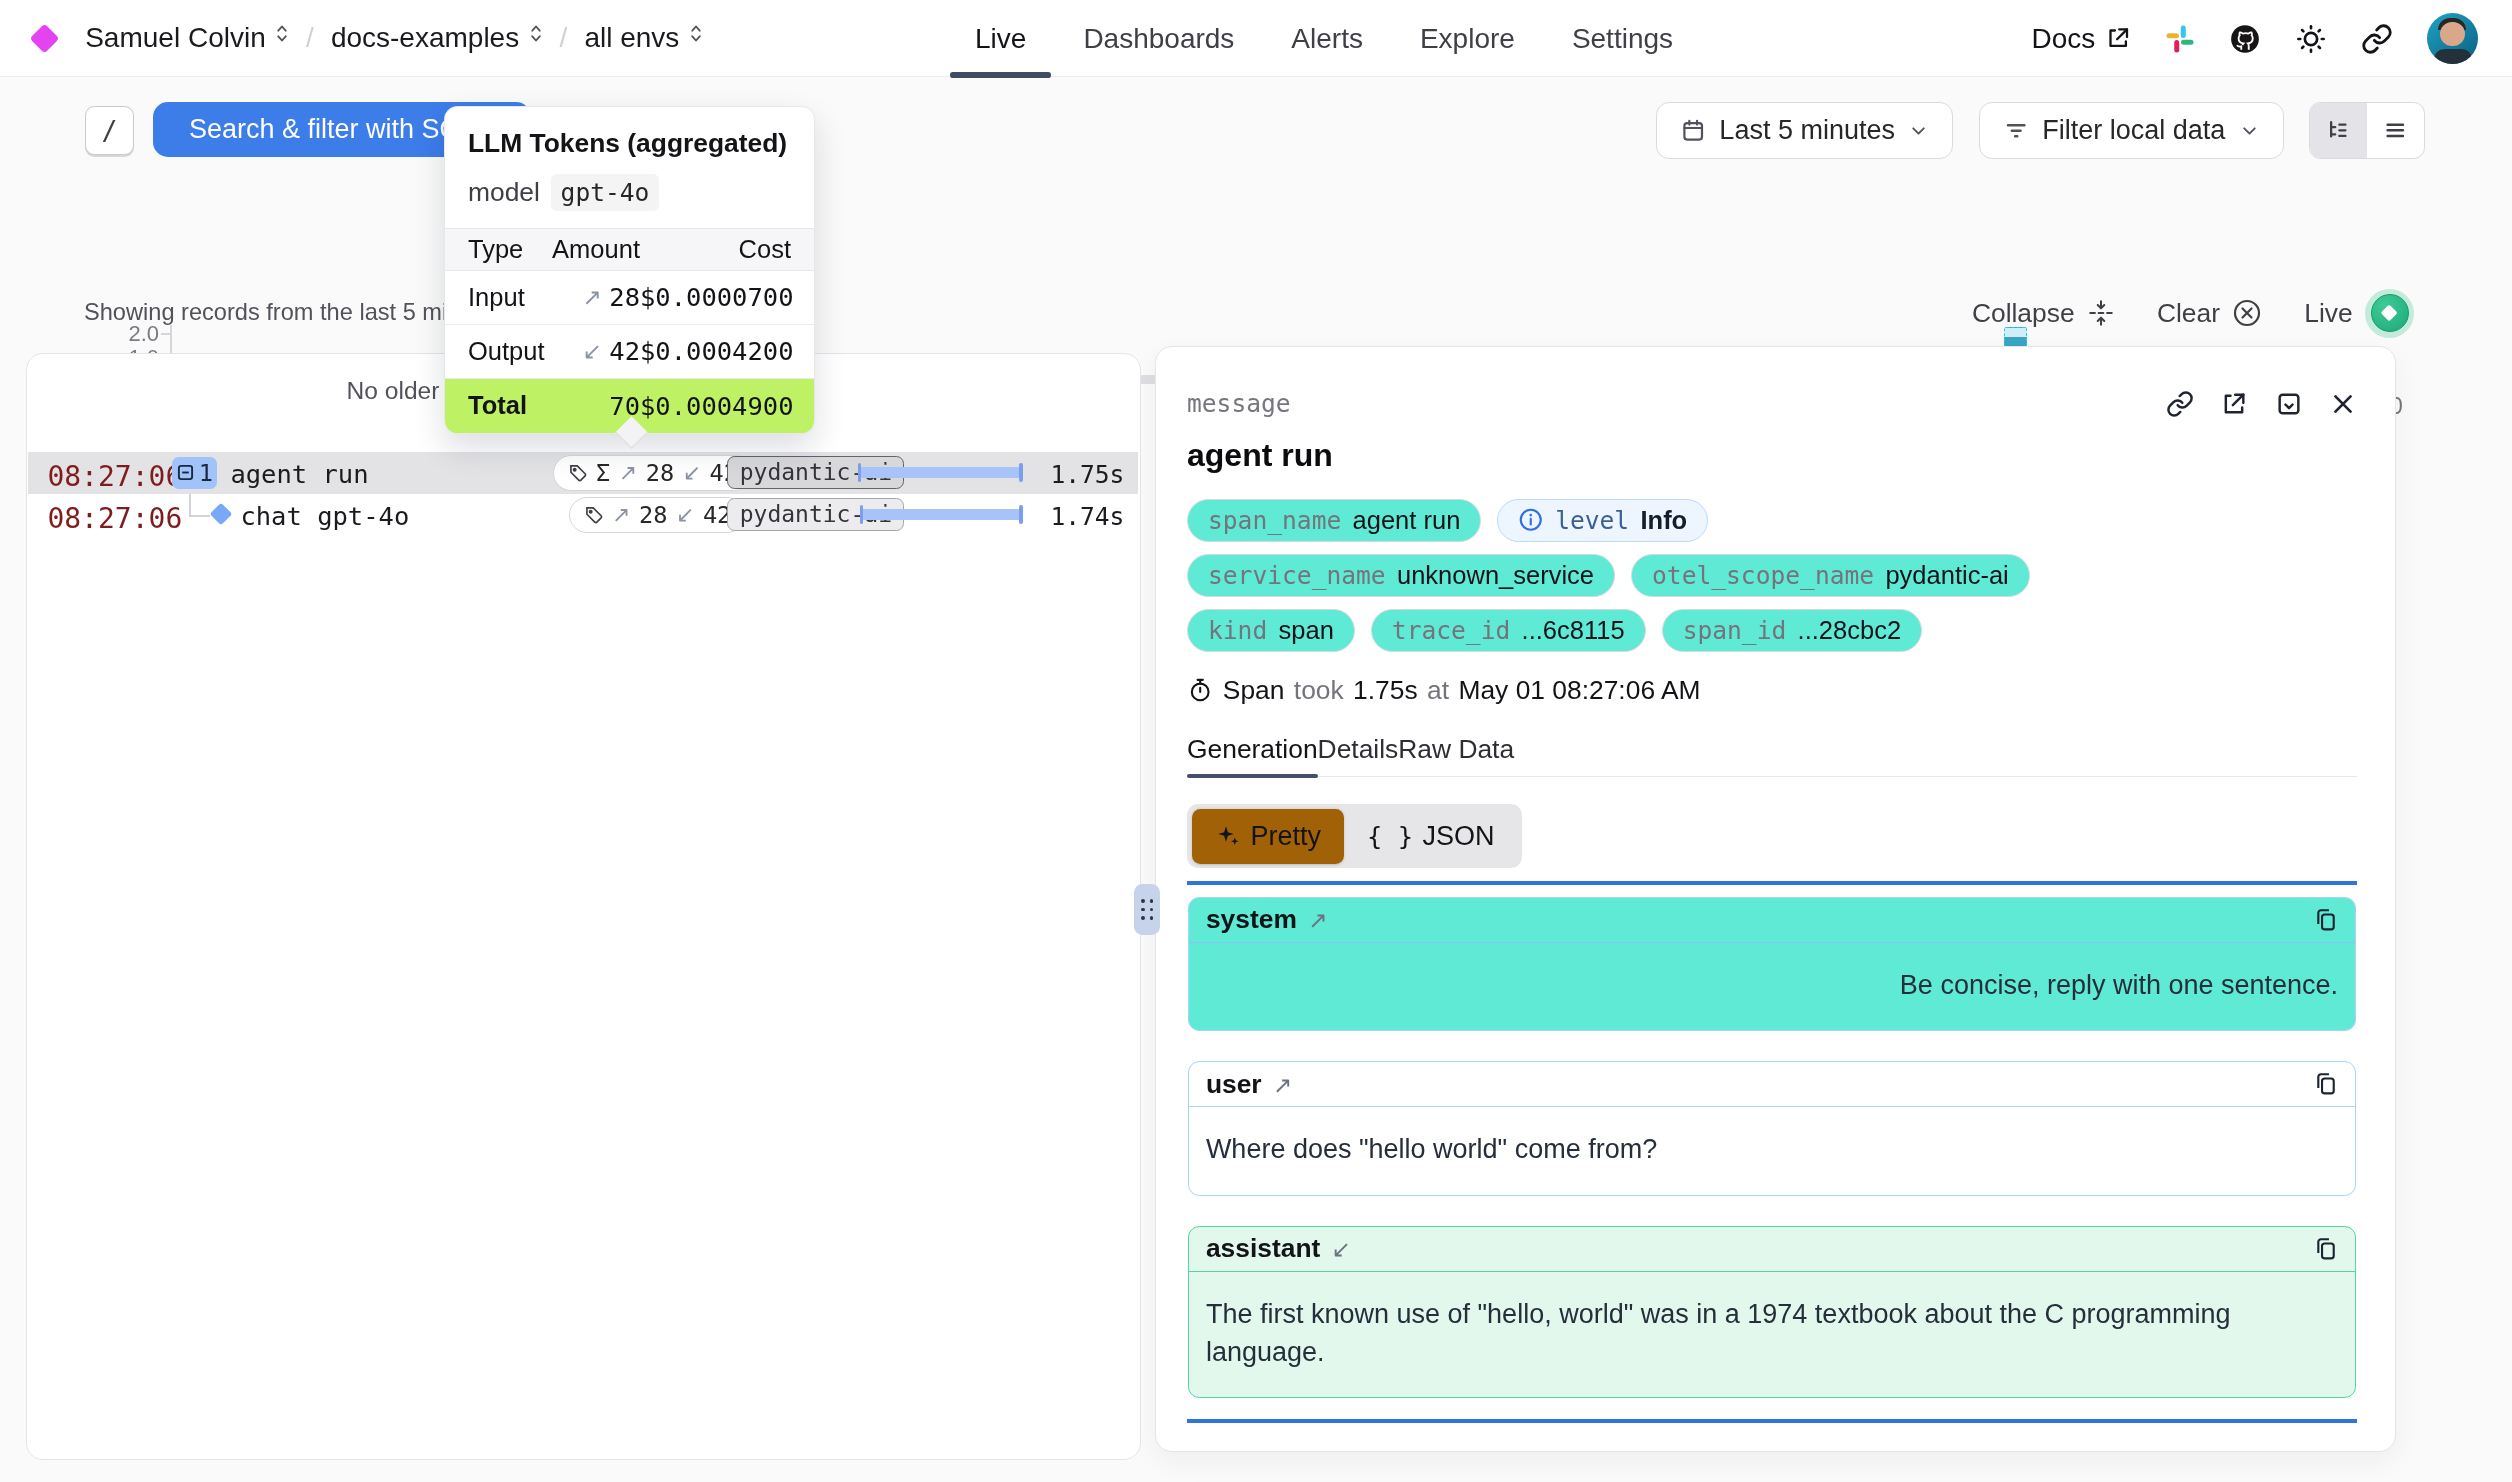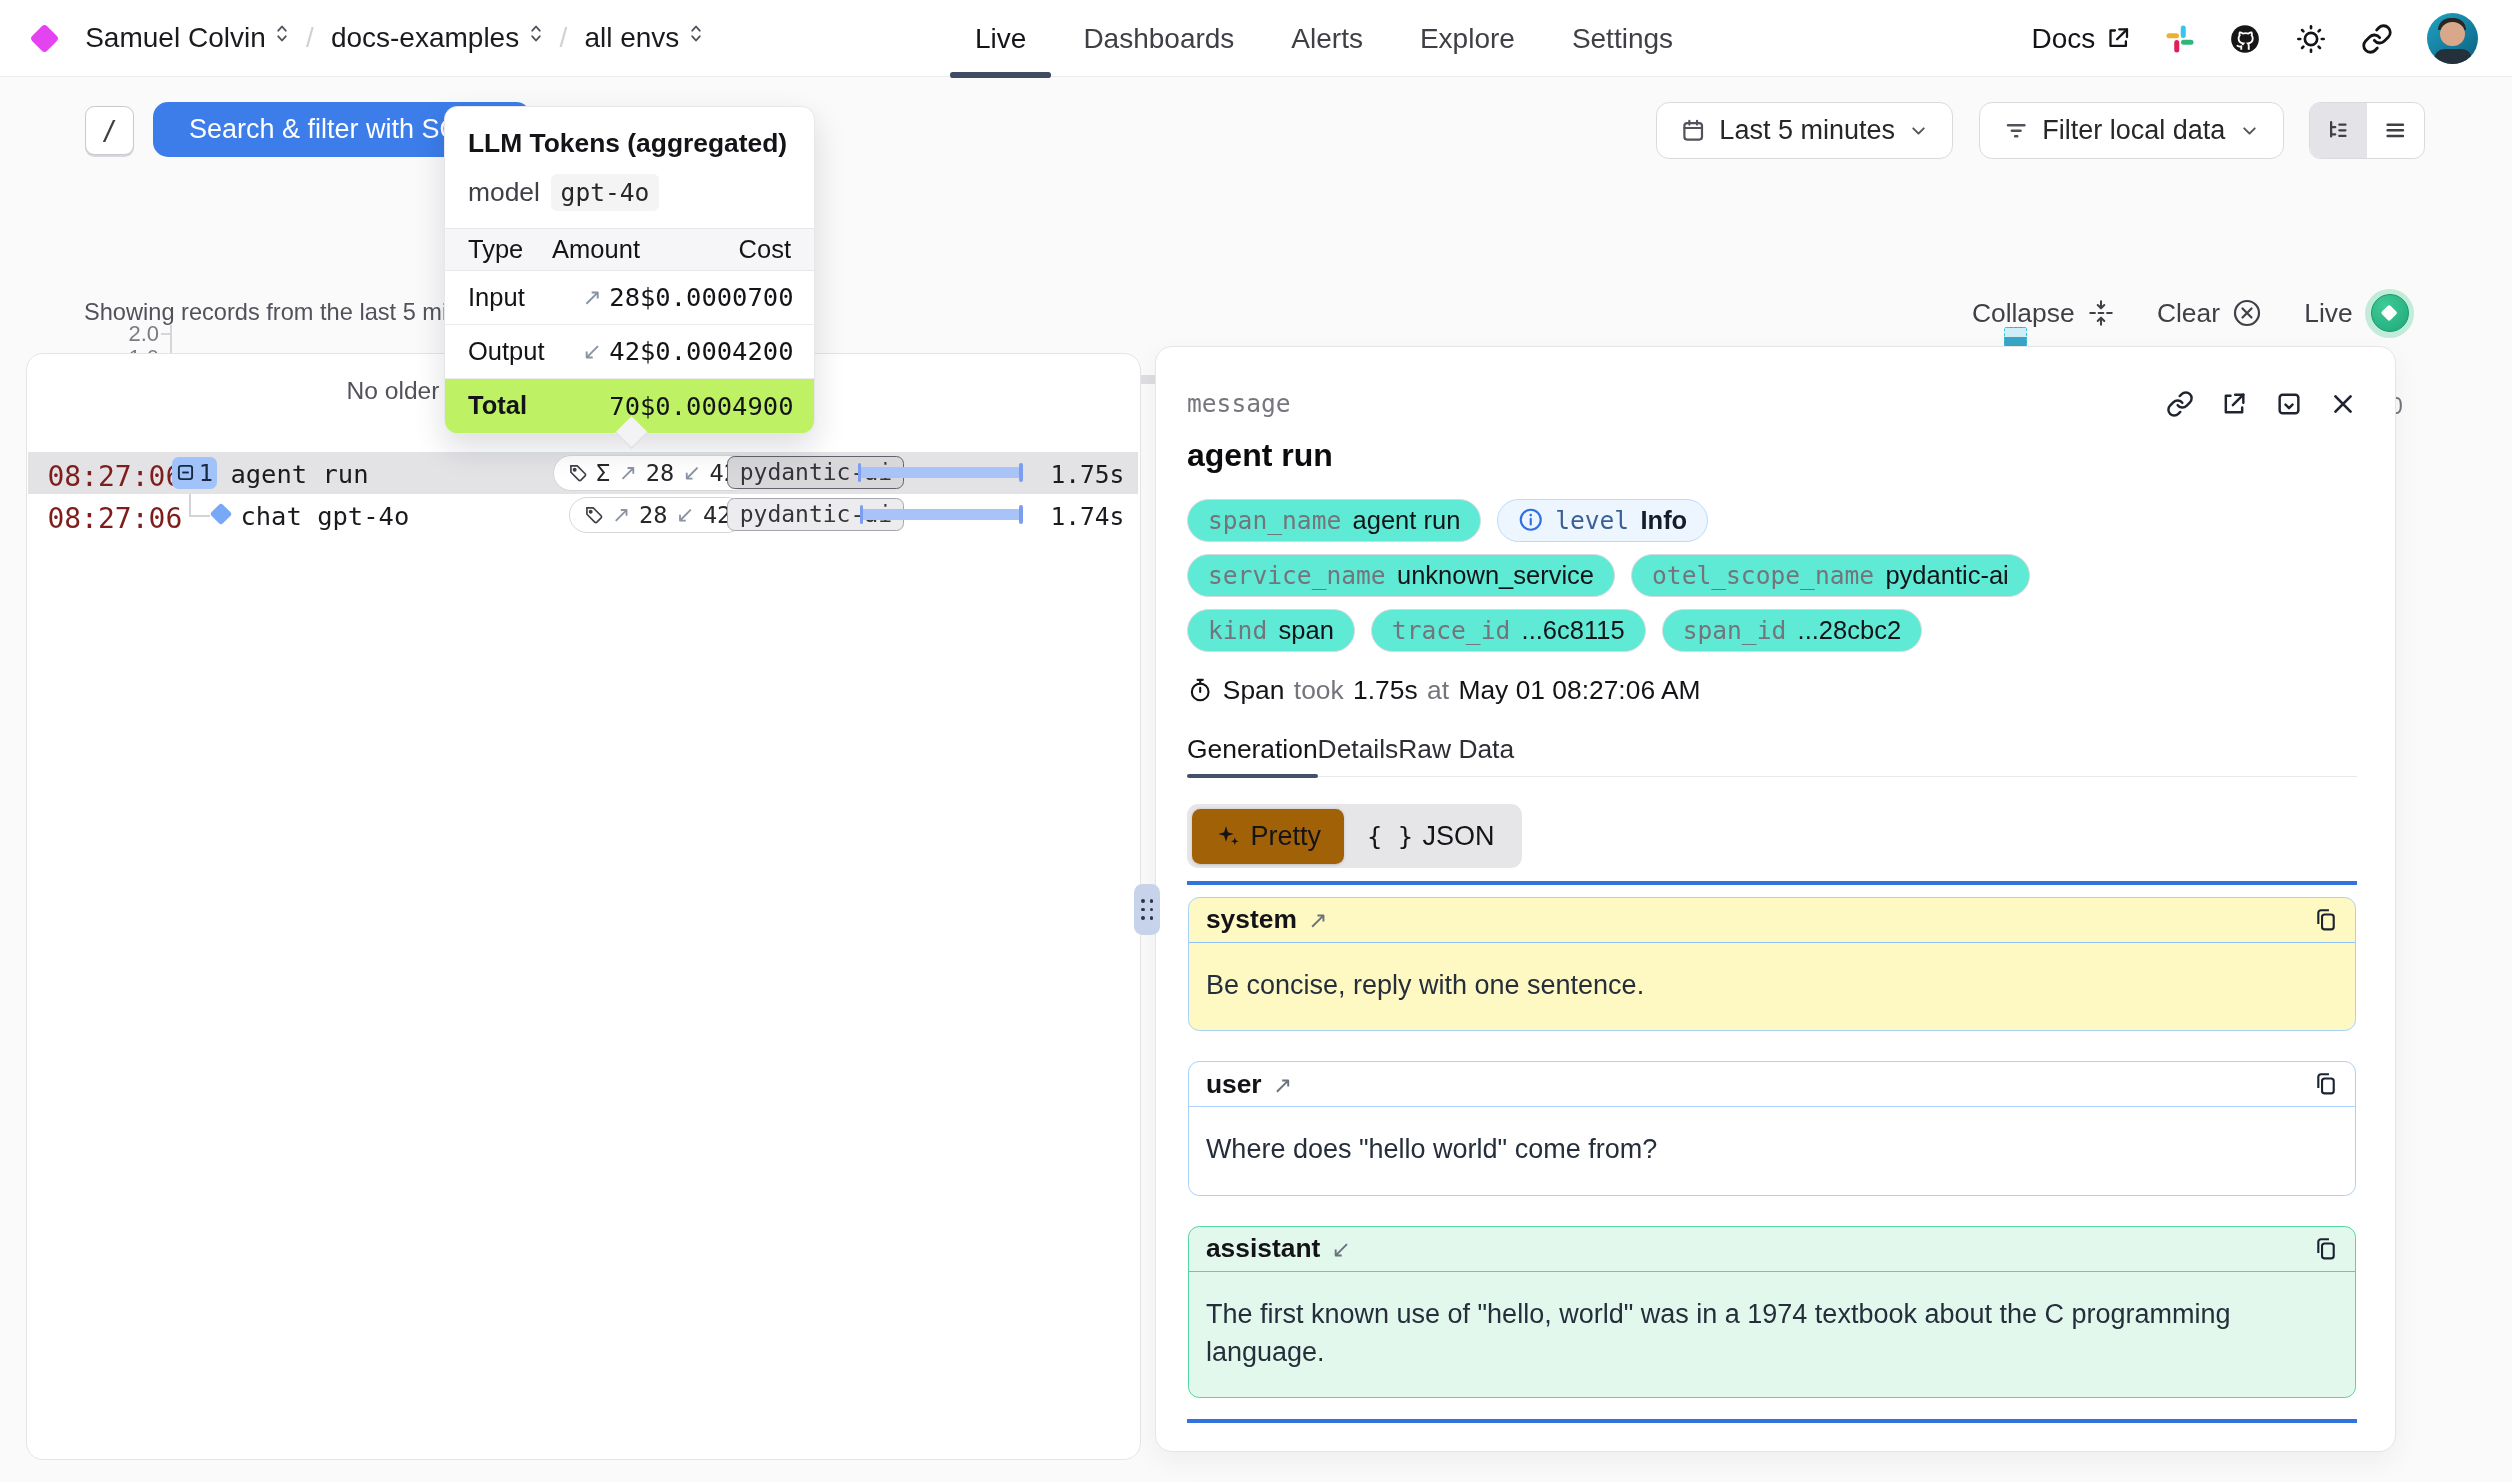--- a/index.html
+++ b/index.html
@@ -131,21 +131,21 @@
   .seg { display:flex; align-items:center; gap:9.4px; height:55px; padding:0 23px; font-size:27px; font-weight:500;
          color:#141418; border-radius:8.5px; }
   .seg.active { background:#a16207; box-shadow:0 0.9px 2.8px rgba(0,0,0,.18); }
   .braces { font-family:"DejaVu Sans Mono", monospace; font-size:25.5px; }
   .scroll-area { margin-top:13.2px; border-top:4.7px solid #3273de; border-bottom:4.7px solid #3273de; padding:11.3px 0.9px 21px; }
   .msg-card { border-radius:11.3px; margin-bottom:30px; overflow:hidden; }
   .msg-card .mc-head { height:45px; display:flex; align-items:center; justify-content:space-between; padding:0 17px; }
   .mc-role { display:flex; align-items:baseline; gap:11.3px; font-size:26.4px; font-weight:700; color:#141418; }
   .mc-role .dir { font-size:23px; font-weight:400; color:#6b7280; }
   .mc-body { padding:23px 17px 26.4px; font-size:27px; color:#252e3a; line-height:38px; }
-  .msg-card.system { background:#fef9c3; border:1.9px solid #a9d1fa; }
+  .msg-card.system { background:#5eead4; border:1.9px solid #a9d1fa;text-align:right; }
   .msg-card.system .mc-head { border-bottom:1.9px solid #8fc0f7; }
   .msg-card.user { background:#fff; border:1.9px solid #a9d1fa; }
   .msg-card.user .mc-head { border-bottom:1.9px solid #a9d1fa; }
   .msg-card.assistant { background:#e3f8ed; border:1.9px solid #54d6a2; }
   .msg-card.assistant .mc-head { border-bottom:1.9px solid #54d6a2; }
 
   
   .tooltip { position:absolute; left:444px; top:106px; width:371px; background:#fff; border:0.9px solid #e7e7ea;
              border-radius:13.2px; box-shadow:0 13.2px 32px rgba(16,24,40,.14); z-index:40; padding-top:21px; }
   .tt-title { font-size:26.4px; font-weight:700; color:#141418; padding:0 23px; }

